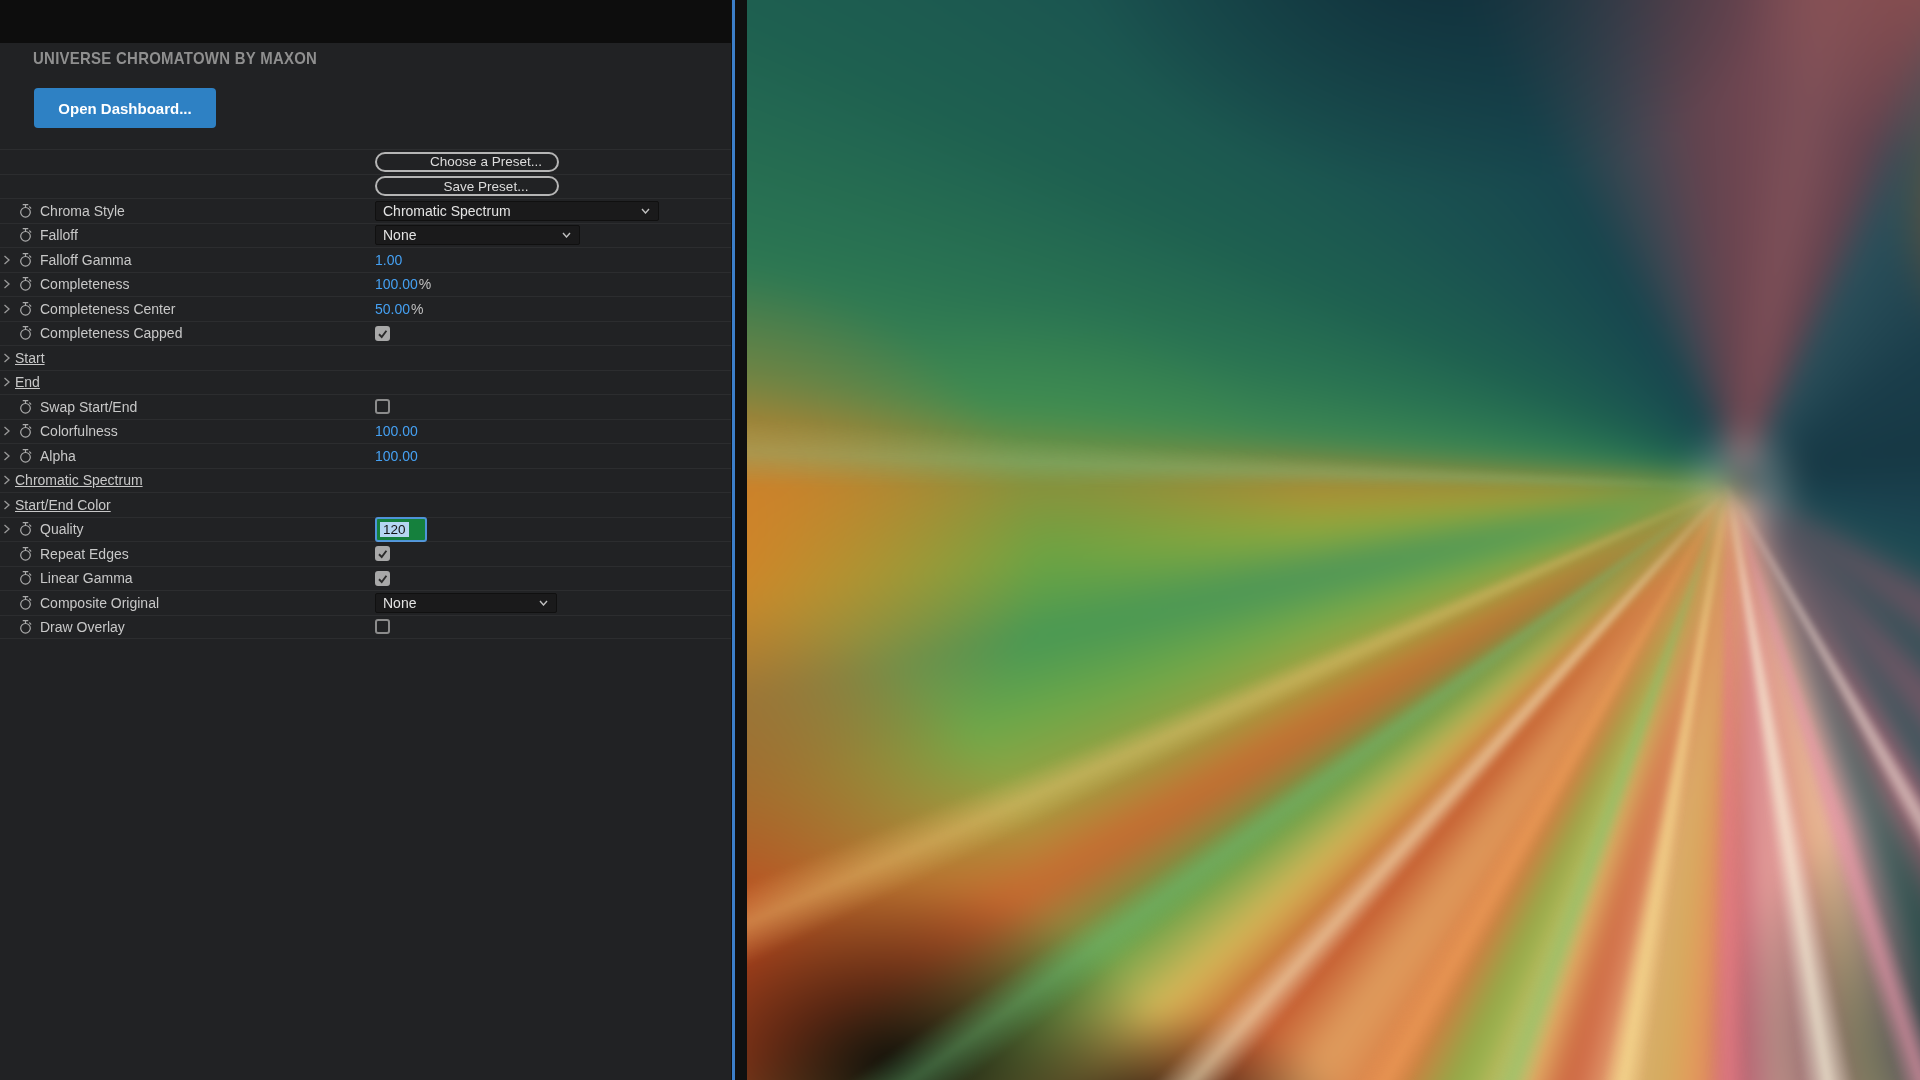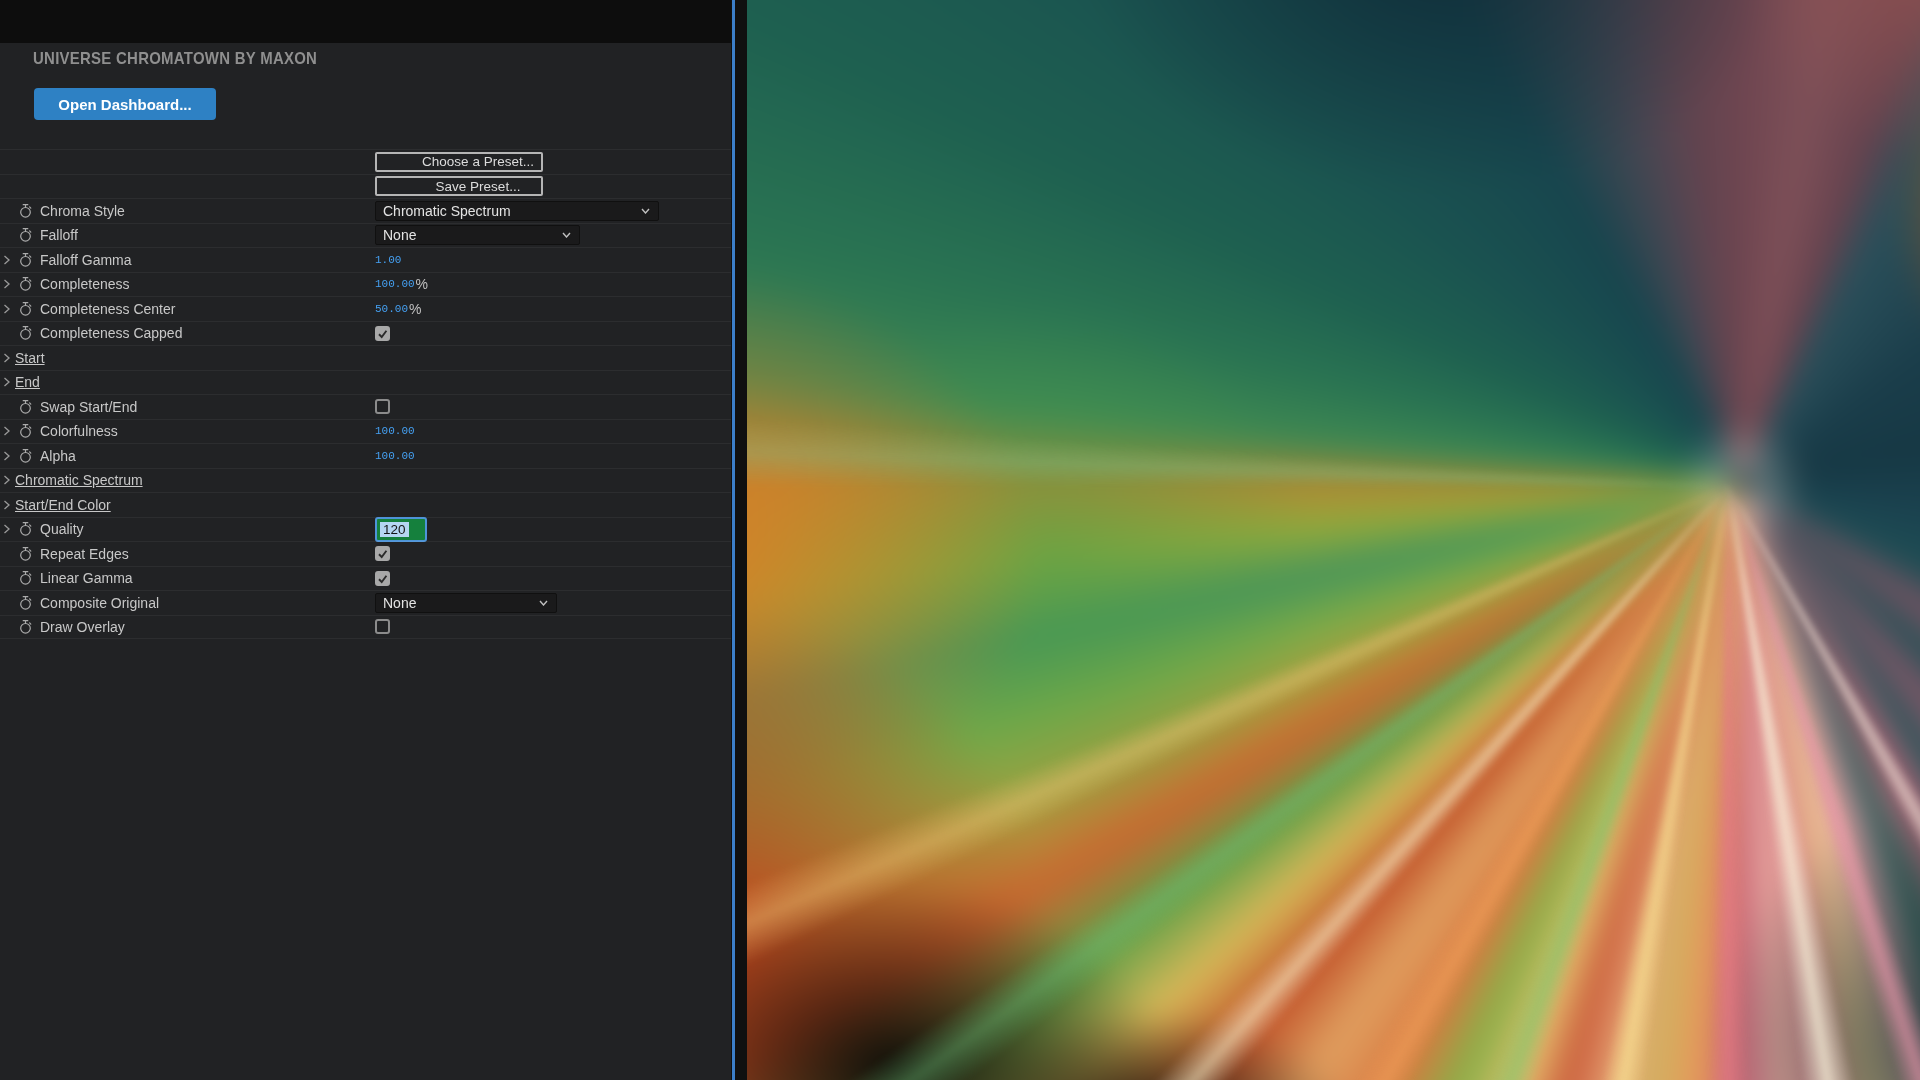--- a/index.html
+++ b/index.html
@@ -7,43 +7,43 @@
   :root{
     --accent-blue:#2e81c4; --value-blue:#45a0f2; --selection-blue:#b5d6f2;
     --input-border:#4e94d8; --divider-blue:#3c7ec8; --panel-bg:#212224;
     --label-gray:#c8c8c8; --header-gray:#8f8f8f;
   }
   
   .panel{position:absolute;left:0;top:0;width:731px;height:1080px;background:var(--panel-bg);margin-top:43px;}
   .fx-header{position:absolute;left:33px;top:6px;font-size:17px;font-weight:bold;
     color:var(--header-gray);letter-spacing:.3px;transform:scaleX(.88);transform-origin:left center;
     white-space:nowrap;}
-  .dashboard-btn{position:absolute;left:34px;top:45px;width:182px;height:32px;
+  .dashboard-btn{position:absolute;left:34px;top:45px;width:182px;height:40px;
     background:var(--accent-blue);border:none;border-radius:4px;color:#fff;
     font-family:"Liberation Sans",sans-serif;font-size:15px;font-weight:bold;cursor:pointer;}
   .rows{position:absolute;left:0;top:106px;width:731px;}
   .row{position:relative;height:24.5px;box-sizing:border-box;
     border-top:1px solid rgba(255,255,255,.05);}
   .row:last-child{border-bottom:1px solid rgba(255,255,255,.05);}
   .expander{position:absolute;left:3px;top:50%;transform:translateY(-50%);width:10px;height:10px;
     display:flex;align-items:center;}
   .stopwatch{position:absolute;left:19px;top:50%;transform:translateY(-50%);width:13px;height:15px;}
   .label{position:absolute;left:40px;top:50%;transform:translateY(-50%);
     font-size:14px;color:var(--label-gray);white-space:nowrap;}
   .group-label{position:absolute;left:15px;top:50%;transform:translateY(-50%);
     font-size:14px;color:var(--label-gray);white-space:nowrap;text-decoration:underline;}
   .control{position:absolute;left:375px;top:0;height:100%;display:flex;align-items:center;}
-  .val{font-size:11px;color:var(--value-blue);white-space:nowrap;font-family:Liberation Mono, monospace;}
+  .val{font-size:14px;color:var(--value-blue);white-space:nowrap;}
   .suffix{font-size:14px;color:#c0c0c0;margin-left:1px;}
   .dropdown{height:20px;background:#1a1a1b;border:1px solid #101010;border-radius:2px;
     box-sizing:border-box;display:flex;align-items:center;justify-content:space-between;
     padding:0 8px 0 7px;cursor:pointer;}
   .dd-value{font-size:14px;color:#e3e3e3;white-space:nowrap;}
-  .preset-btn{width:168px;height:20px;box-sizing:border-box;background:transparent;
-    border:2px solid #b5b5b5;border-radius:2px;color:#dcdcdc;
+  .preset-btn{width:184px;height:20px;box-sizing:border-box;background:transparent;
+    border:2px solid #b5b5b5;border-radius:10px;color:#dcdcdc;
     font-family:"Liberation Sans",sans-serif;font-size:13.5px;line-height:15px;cursor:pointer;
     display:flex;align-items:center;justify-content:center;padding-left:44px;}
   .checkbox{width:15px;height:15px;box-sizing:border-box;border:2px solid #8c8c8c;
     border-radius:3px;background:transparent;cursor:pointer;display:flex;
     align-items:center;justify-content:center;}
   .checkbox svg{display:none;}
   .checkbox.checked{background:#a8a8a8;border-color:#a8a8a8;}
   .checkbox.checked svg{display:block;}
   .text-input{height:21px;box-sizing:content-box;border:2px solid var(--input-border);
     border-radius:3px;background:#15803d;display:flex;align-items:center;

